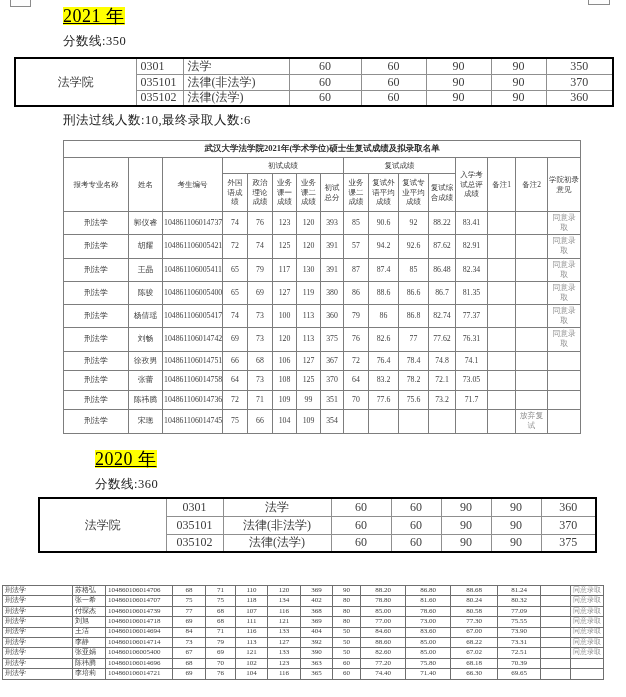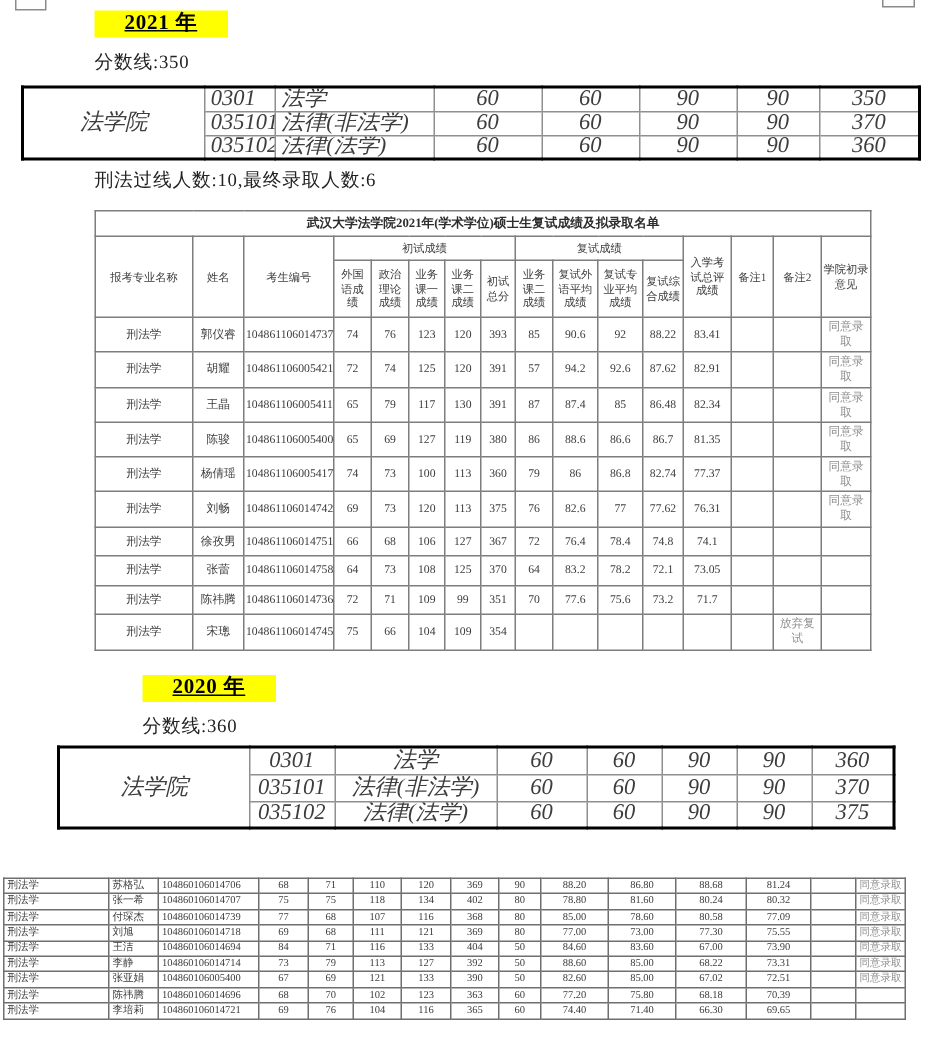--- a/index.html
+++ b/index.html
@@ -3,33 +3,33 @@
 <meta charset="utf-8">
 <style>
   * { box-sizing: border-box; }
   html,body { margin:0; padding:0; background:#fff; }
   .page {
     position:relative; width:626px; height:697px; background:#ffffff;
     font-family:"Liberation Serif", serif; color:#1f1f1f; overflow:hidden;
   }
   .edge-box { position:absolute; border:1px solid #8a8a8a; background:#fdfdfd; }
   .year-label {
-    position:absolute; background:#ffff00; color:#000; font-weight:bold;
-    font-size:14px; line-height:18px; padding:0 20px; text-decoration:underline;
+    position:absolute; background:#ffff00; color:#000; font-weight:normal;
+    font-size:18px; line-height:18px; padding:0 0; text-decoration:underline;
     letter-spacing:0.5px;
   }
   .plain-line { position:absolute; font-size:12.5px; color:#222; letter-spacing:0.5px; }
 
   table { border-collapse:collapse; table-layout:fixed; position:absolute; }
   td, th { overflow:hidden; }
 
   
   .cut-table { border:2px solid #000; }
-  .cut-table td { border:1px solid #8f8f8f; font-size:15px; color:#3d3d3d;
-                  text-align:center; padding:0 2px; height:16px; line-height:11px;font-style:italic; }
+  .cut-table td { border:1px solid #8f8f8f; font-size:12px; color:#3d3d3d;
+                  text-align:center; padding:0 2px; height:16px; line-height:11px; }
   .cut-table td.lead { text-align:center; }
   #cut2021 td.c0, #cut2021 td.c1 { text-align:left; padding-left:4px; }
   #cut2020 td { height:18px; }
 
   
   #t2021 { border:1px solid #4a4a4a; }
   #t2021 th, #t2021 td { border:1px solid #7d7d7d; font-size:7.5px; color:#3d3d3d;
     text-align:center; font-weight:normal; padding:1px; line-height:1.3; }
   #t2021 th.ttl { font-size:8.5px; font-weight:bold; height:17px; color:#2e2e2e; }
   #t2021 thead tr.grp th { height:16px; }

